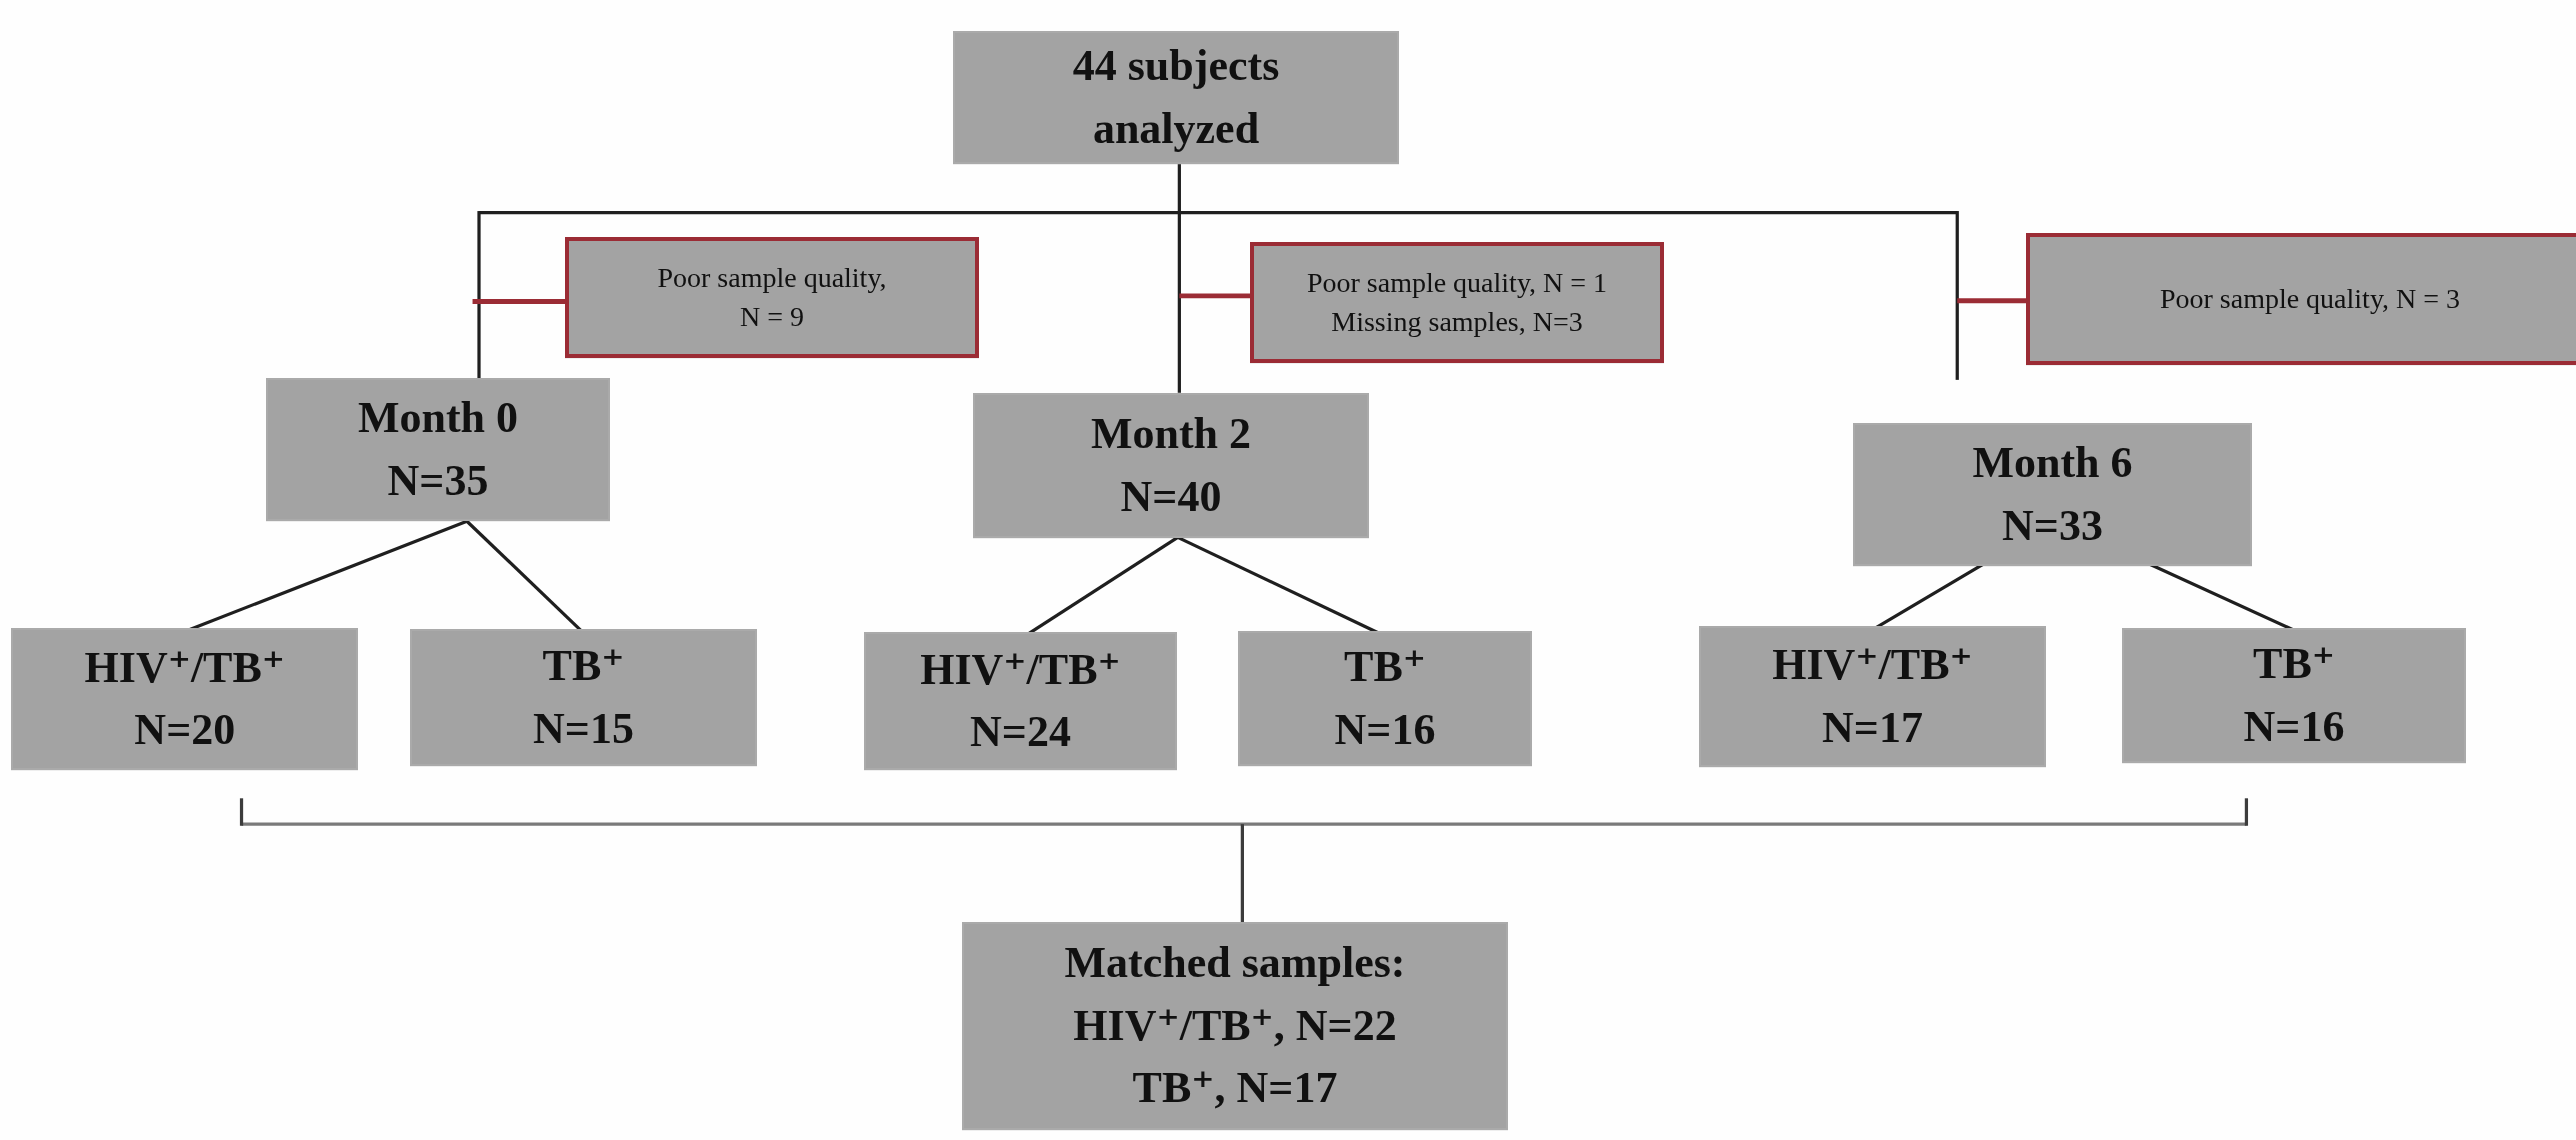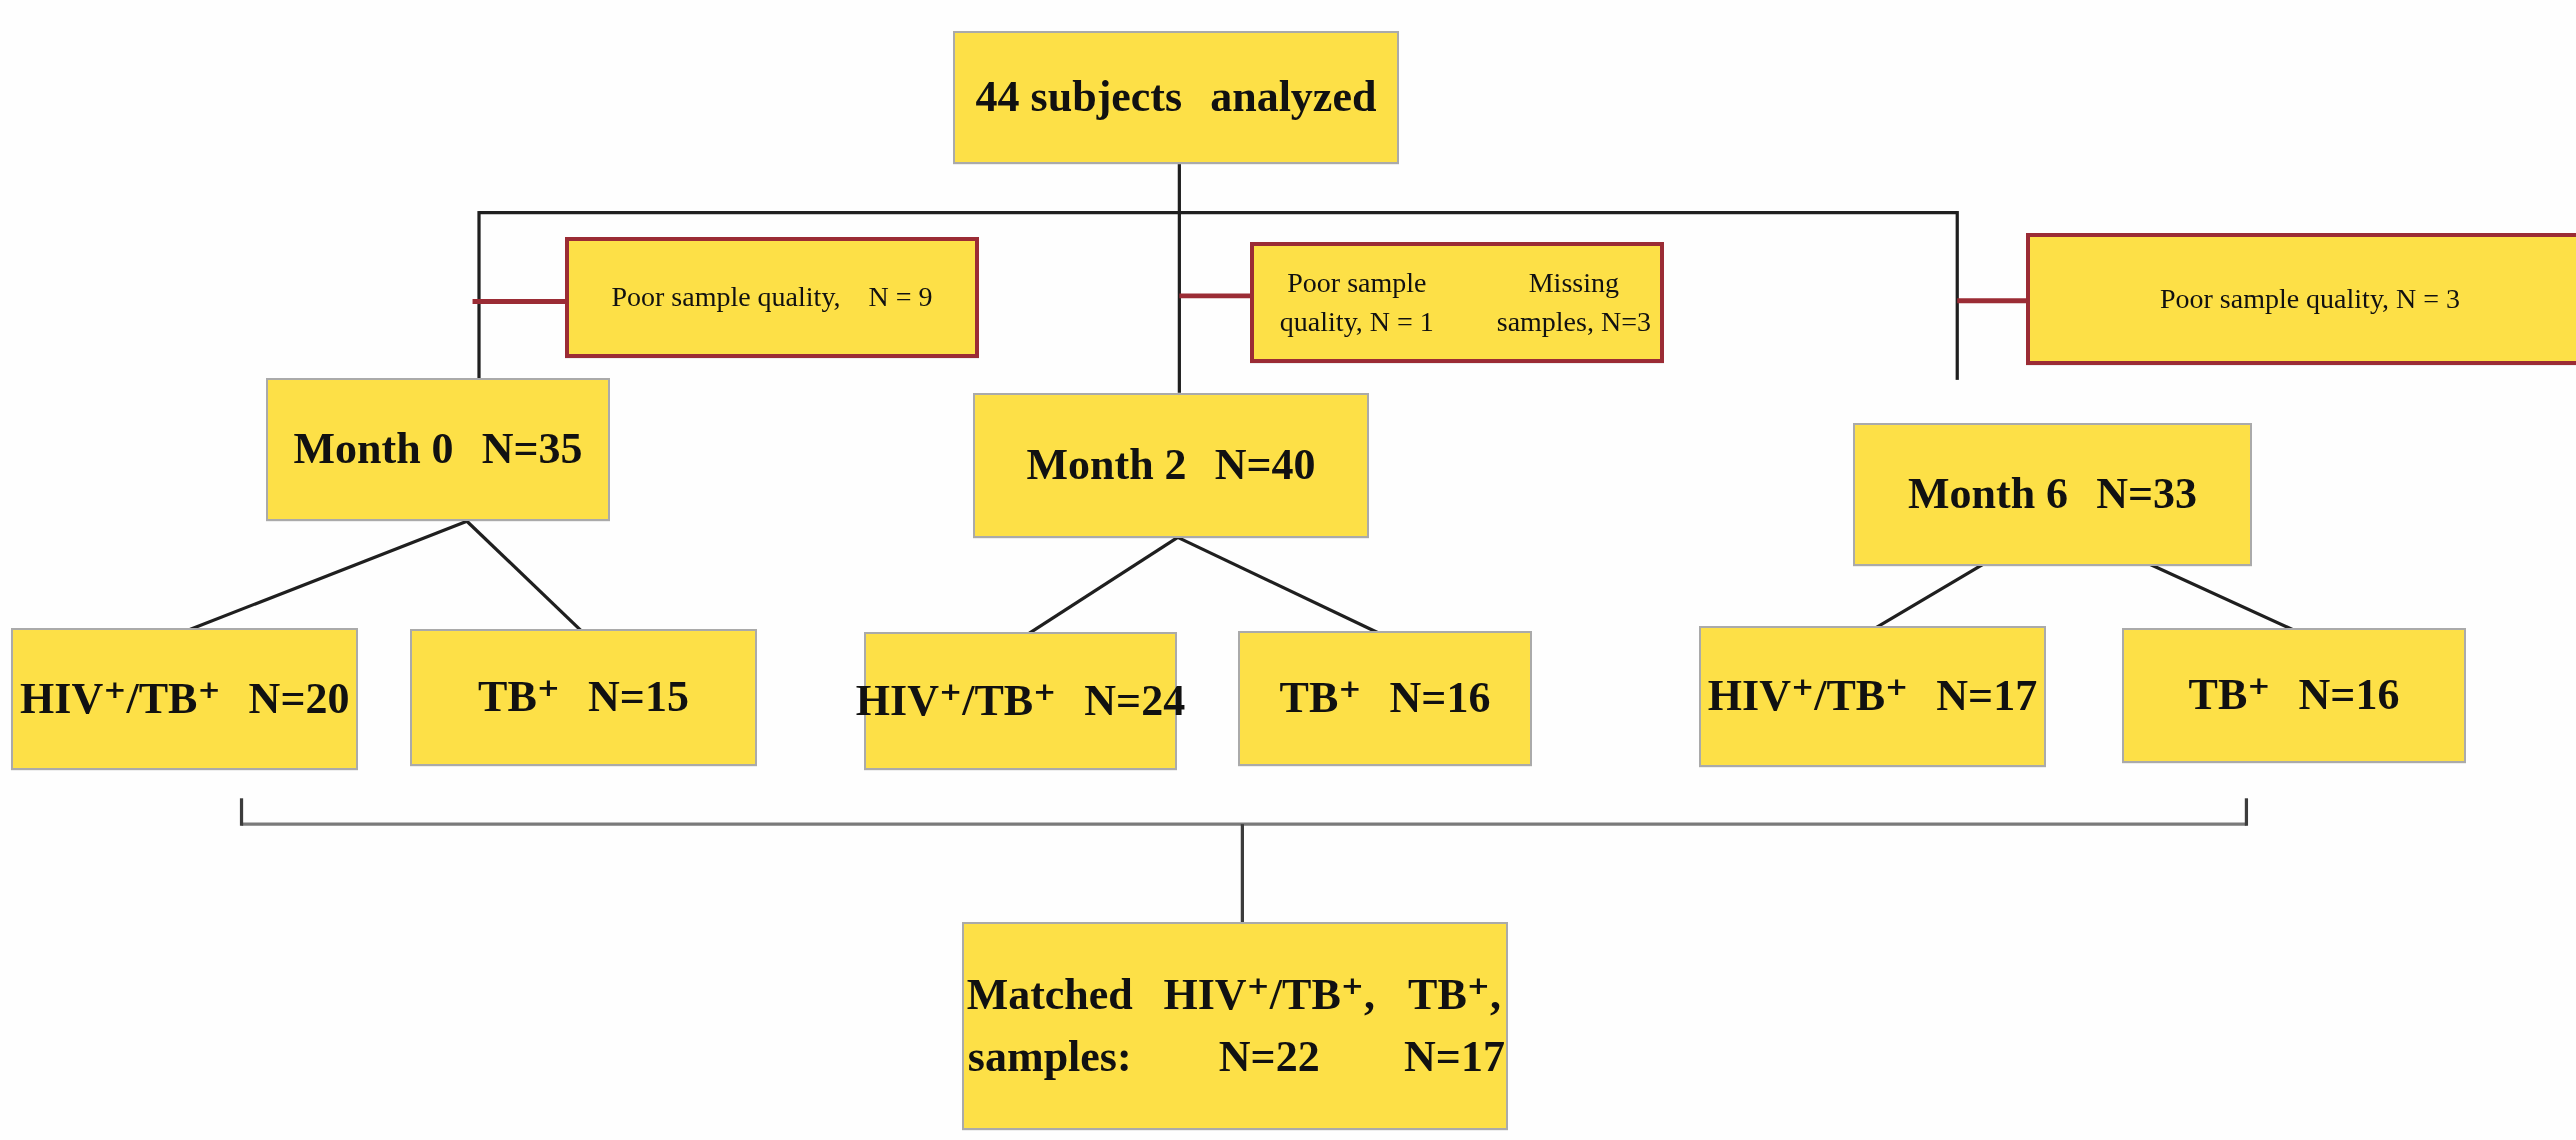--- a/index.html
+++ b/index.html
@@ -20,30 +20,29 @@
     color:var(--text-color);
     overflow:hidden;
   }
   svg.connectors{position:absolute;left:0;top:0;width:2576px;height:1141px;}
   svg .black-line{stroke:var(--line-color);stroke-width:4;fill:none;}
   svg .red-line{stroke:var(--exclusion-border);stroke-width:6;fill:none;}
   svg .bracket-line{stroke:var(--bracket-color);stroke-width:4;fill:none;}
   svg .bracket-tick{stroke:#3c3c3c;stroke-width:4;fill:none;}
   .node{
     position:absolute;
-    background:#fde047;
+    background:#a3a3a3;
     border:2.4px solid var(--box-border);
     box-sizing:border-box;
-    display:flex;flex-direction:row;
+    display:flex;flex-direction:column;
     align-items:center;justify-content:center;
     text-align:center;
     font-weight:bold;
     font-size:44px;line-height:1.42;
     box-shadow:0 0.8px 0 rgba(0,0,0,0.08);
-    gap:28px;
   }
   .node.exclusion{
     border:4px solid var(--exclusion-border);
     font-weight:normal;
     font-size:28px;line-height:1.38;
   }
 </style>
 </head>
 <body>
 

